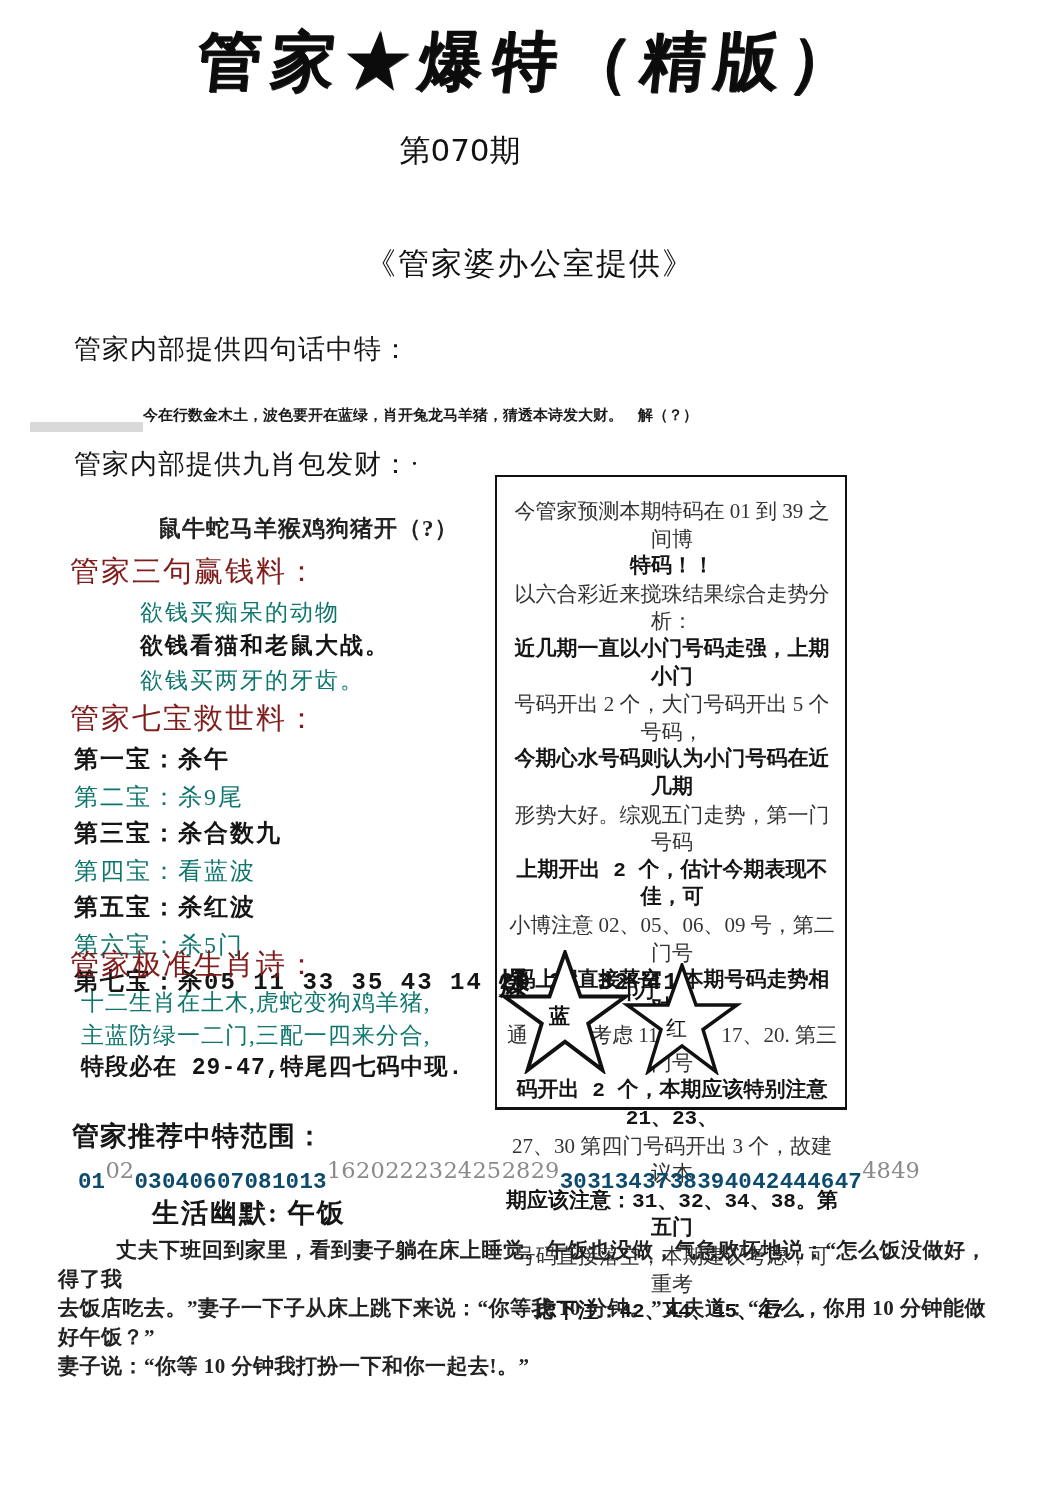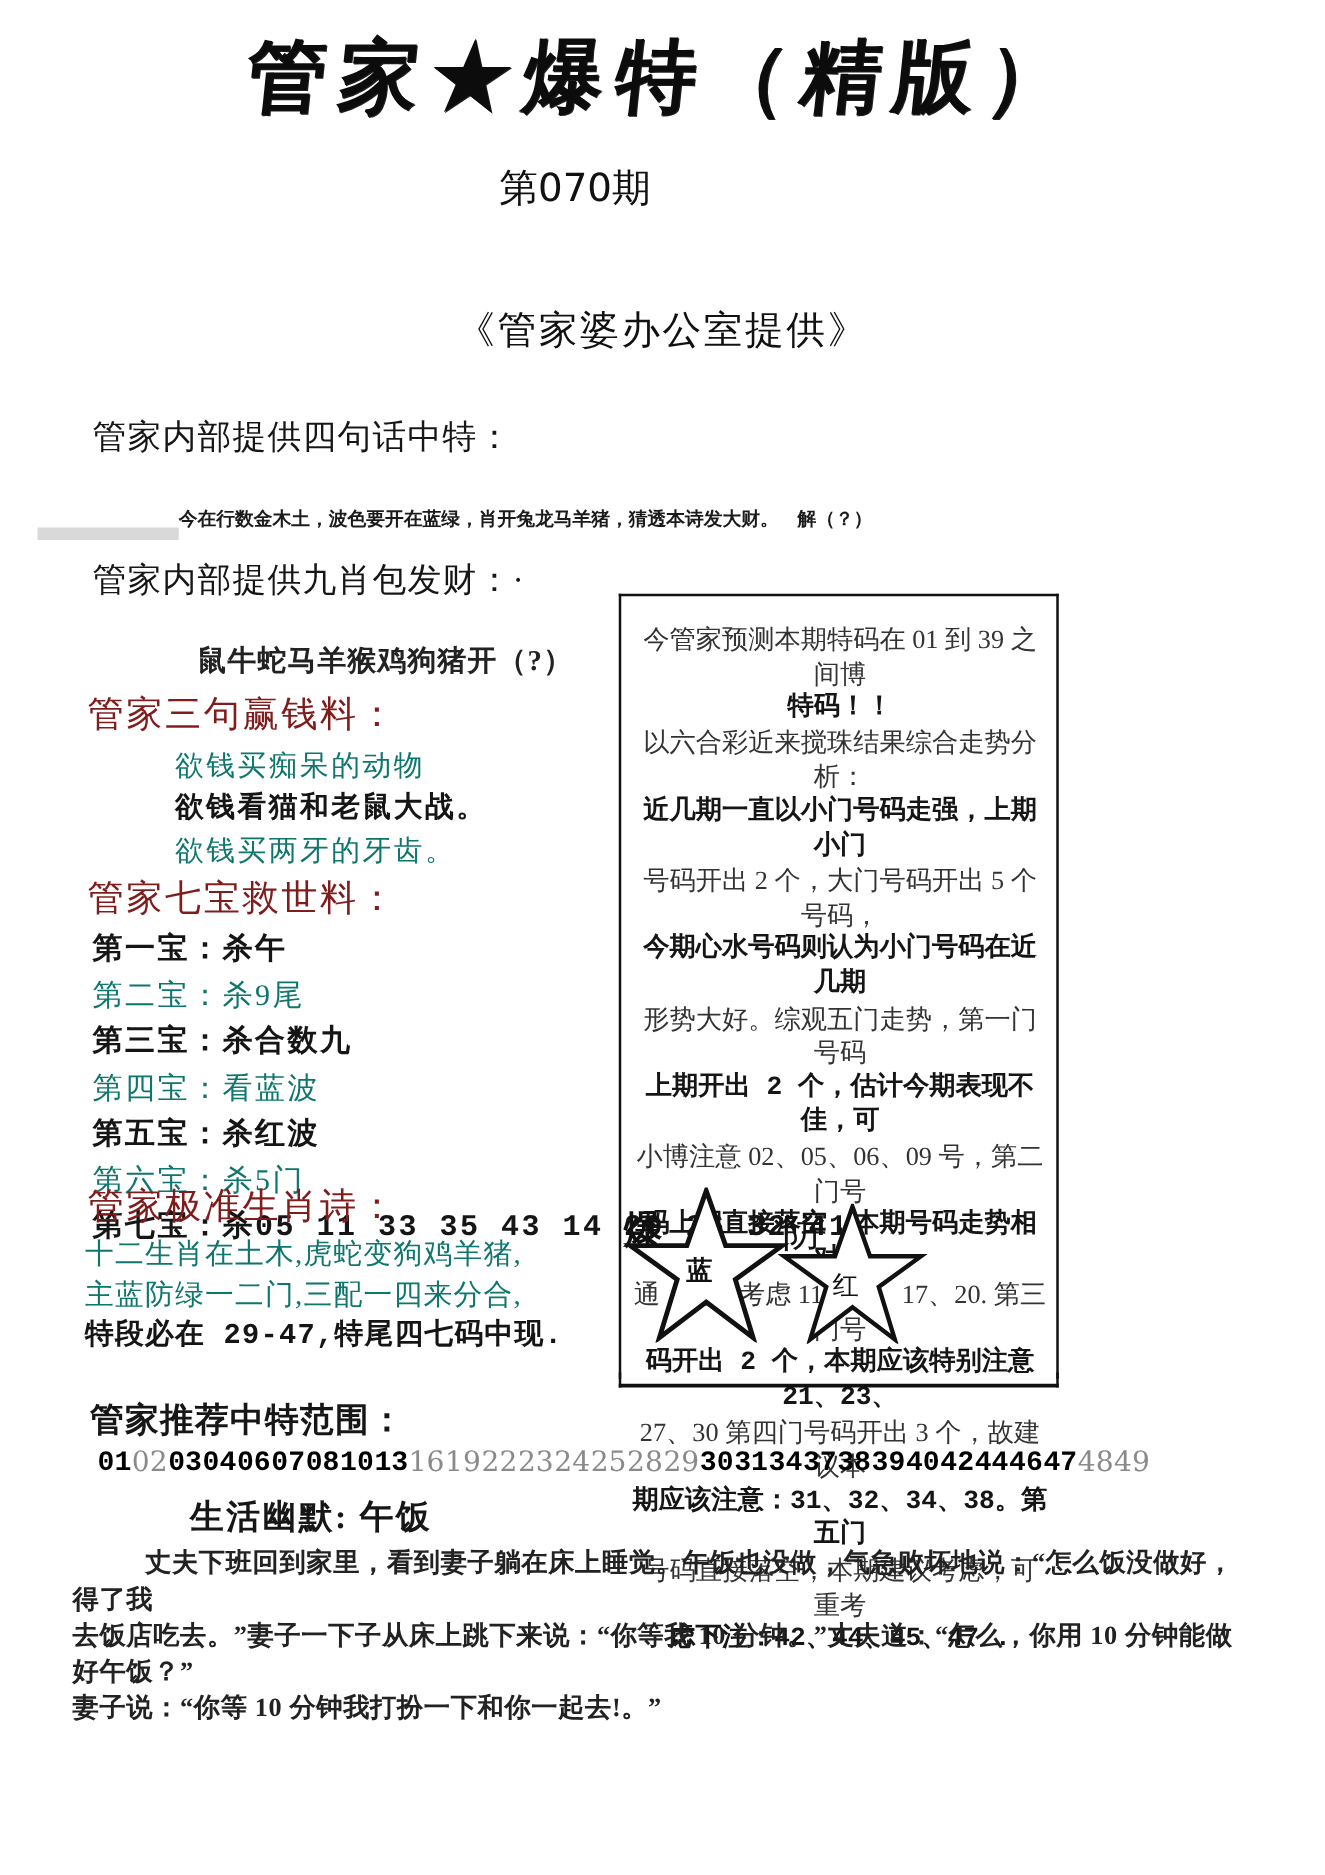--- a/index.html
+++ b/index.html
@@ -49,21 +49,21 @@
     border-bottom:3px solid #111;border-left:2px solid #111;border-right:2px solid #111;
     box-sizing:border-box;
   }
   .star-label{font-size:31px;font-weight:bold;color:#111;}
   .star-inner{font-size:21px;color:#111;}
   
   .numbers-row{
     left:78px;top:1157px;width:842px;display:flex;justify-content:space-between;
     font-size:22.5px;font-family:"DejaVu Serif","Liberation Serif",serif;
   }
-  .num.w-b{color:#000000;font-weight:700;}
+  .num.w-b{color:#0c4a6e;font-weight:700;margin-top:12px;}
   .num.w-n{color:#8a8a8a;font-weight:400;}
   
   .humor-heading{font-size:27px;font-weight:bold;color:#161616;letter-spacing:2px;}
   .joke{width:948px;font-size:21px;font-weight:bold;color:#222;line-height:29px;letter-spacing:0.5px;}
   .joke .indented{text-indent:58px;}
   svg{display:block;}
 </style>
 </head>
 <body>
 
@@ -94,21 +94,21 @@
   <div class="w-b">第一宝：杀午</div>
       <div class="w-n">第二宝：杀9尾</div>
       <div class="w-b">第三宝：杀合数九</div>
       <div class="w-n">第四宝：看蓝波</div>
       <div class="w-b">第五宝：杀红波</div>
       <div class="w-n">第六宝：杀5门</div>
       <div class="w-b">第七宝：杀05 11 33 35 43 14 20 26 32 41</div>
     </div>
 
   <div class="abs big-heading" style="left:70px;top:945px;">管家极准生肖诗：</div>
-  <div class="abs poem" style="left:68px;top:986px;">
+  <div class="abs poem" style="left:81px;top:986px;">
 
   <div class="w-n">十二生肖在土木,虎蛇变狗鸡羊猪,</div>
       <div class="w-n">主蓝防绿一二门,三配一四来分合,</div>
       <div class="w-b">特段必在 29-47,特尾四七码中现.</div>
     </div>
 
   <div class="abs pred-box"></div>
   <div class="abs pred-text">
 
   <div class="w-n">今管家预测本期特码在 01 到 39 之间博</div>
@@ -153,21 +153,21 @@
   <span class="num w-b">01</span>
       <span class="num w-n">02</span>
       <span class="num w-b">03</span>
       <span class="num w-b">04</span>
       <span class="num w-b">06</span>
       <span class="num w-b">07</span>
       <span class="num w-b">08</span>
       <span class="num w-b">10</span>
       <span class="num w-b">13</span>
       <span class="num w-n">16</span>
-      <span class="num w-n">19</span>
+      <span class="num w-n">20</span>
       <span class="num w-n">22</span>
       <span class="num w-n">23</span>
       <span class="num w-n">24</span>
       <span class="num w-n">25</span>
       <span class="num w-n">28</span>
       <span class="num w-n">29</span>
       <span class="num w-b">30</span>
       <span class="num w-b">31</span>
       <span class="num w-b">34</span>
       <span class="num w-b">37</span>

